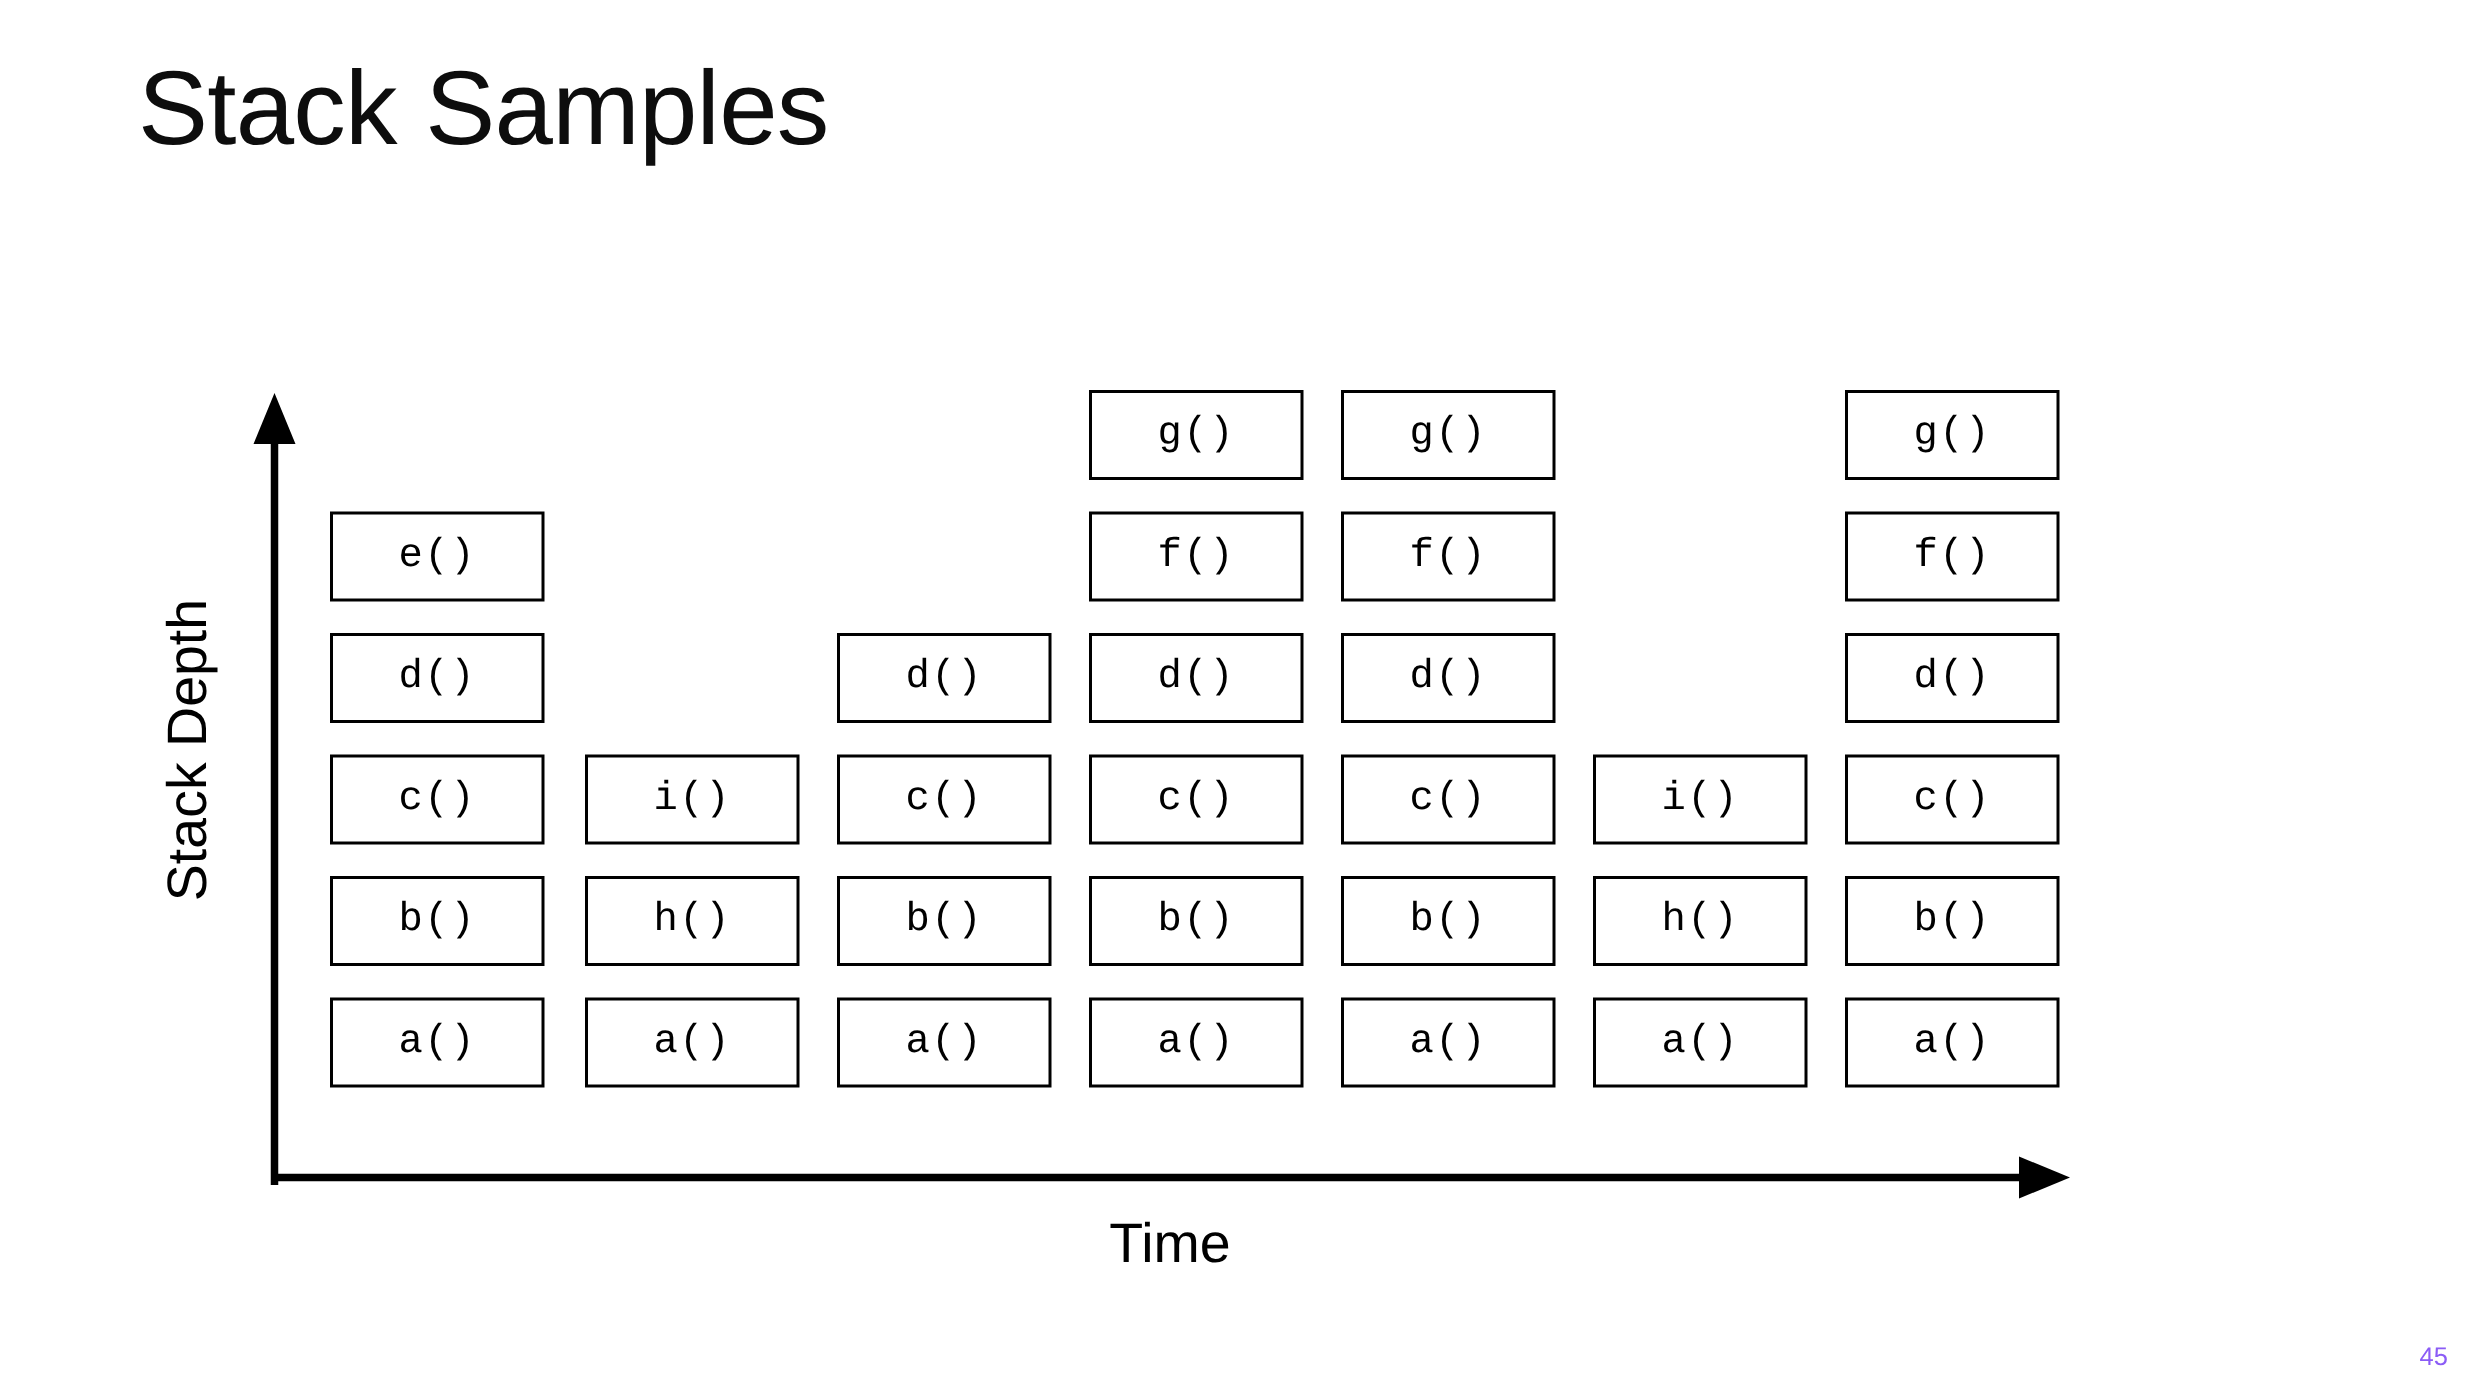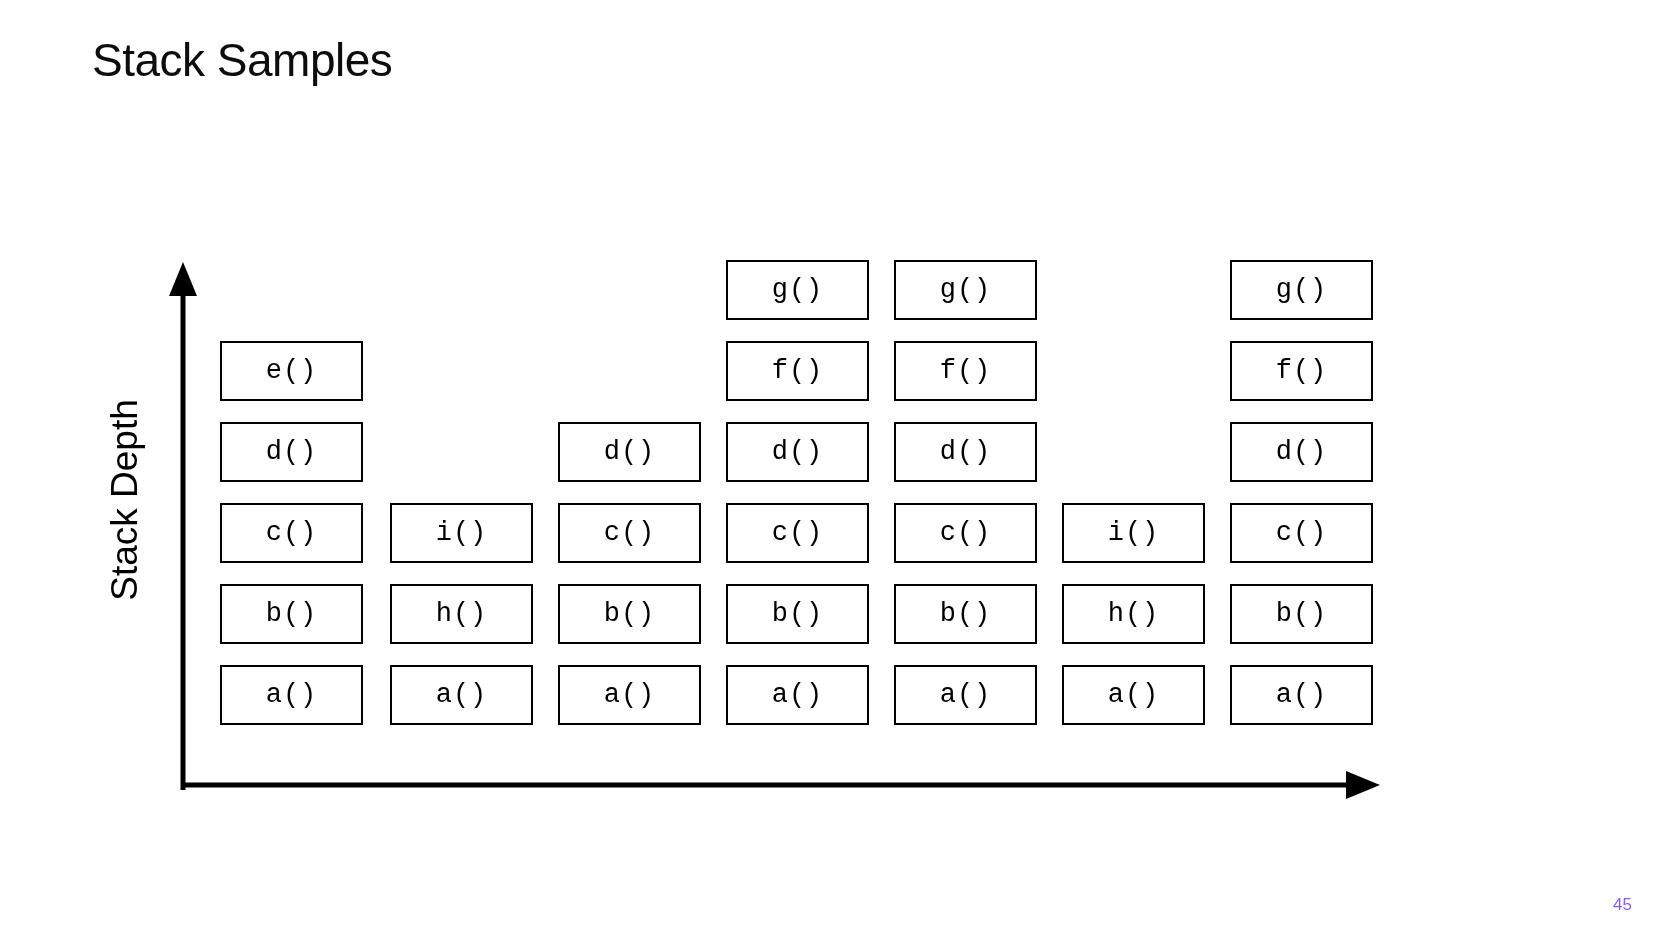--- a/index.html
+++ b/index.html
@@ -14,21 +14,21 @@
     overflow: hidden;
     font-family: "Liberation Sans", sans-serif;
     color: #000000;
   }
 
   
   #slide-title {
     position: absolute;
     left: 92px;
     top: 36px;
-    font-size: 46px;
+    font-size: 70px;
     font-weight: 400;
     line-height: 1.05;
     letter-spacing: -0.5px;
     color: #0d0d0d;
     white-space: nowrap;
   }
 
   
   #chart {
     position: absolute;
@@ -124,20 +124,21 @@
 
     <polygon points="183,262 169,296 197,296" fill="#000000"></polygon>
 
     <line x1="183" y1="785" x2="1362" y2="785" stroke="#000000" stroke-width="5"></line>
 
     <polygon points="1380,785 1346,771 1346,799" fill="#000000"></polygon>
   </svg>
 
   <div id="y-axis-label">Stack Depth</div>
 
+  <div id="x-axis-label">Time</div>
 
   <div id="samples">
       <div class="sample-column" style="left: 220px; top: 0px; bottom: auto; height: 931px;">
         <div class="frame-box" style="top: 665px; width: 143px; height: 60px;">a()</div>
         <div class="frame-box" style="top: 584px; width: 143px; height: 60px;">b()</div>
         <div class="frame-box" style="top: 503px; width: 143px; height: 60px;">c()</div>
         <div class="frame-box" style="top: 422px; width: 143px; height: 60px;">d()</div>
         <div class="frame-box" style="top: 341px; width: 143px; height: 60px;">e()</div>
       </div>
       <div class="sample-column" style="left: 390px; top: 0px; bottom: auto; height: 931px;">

